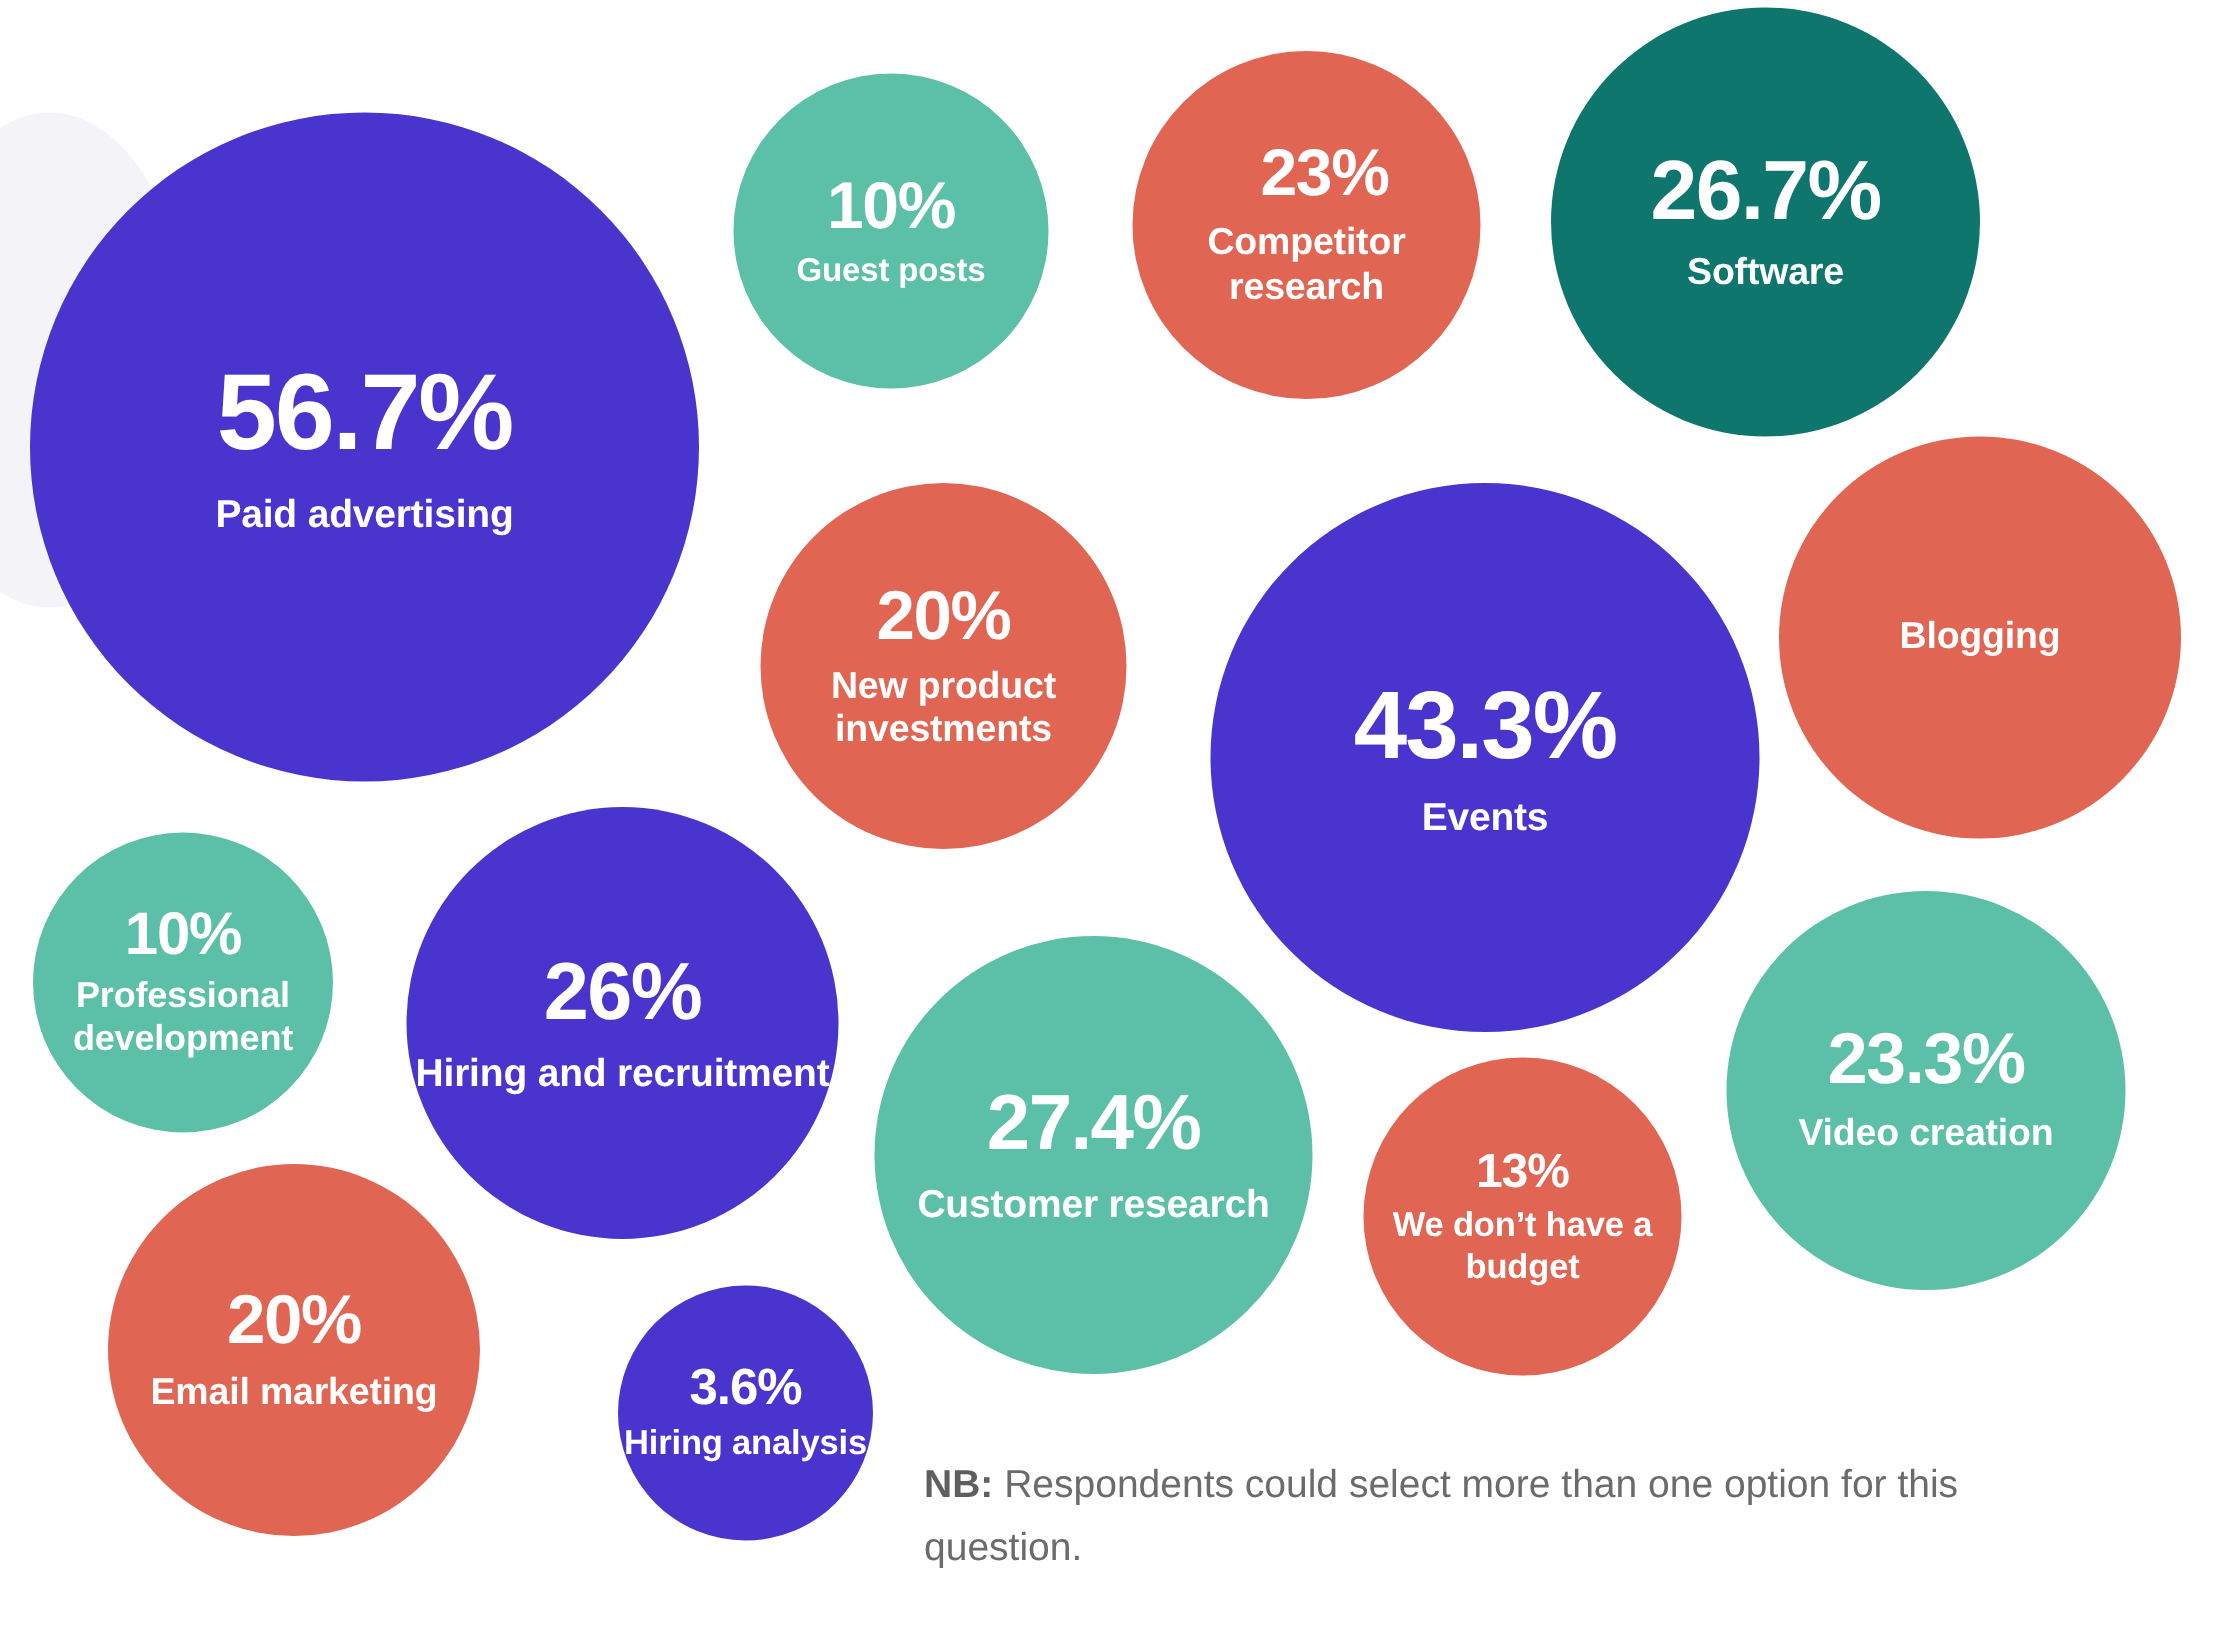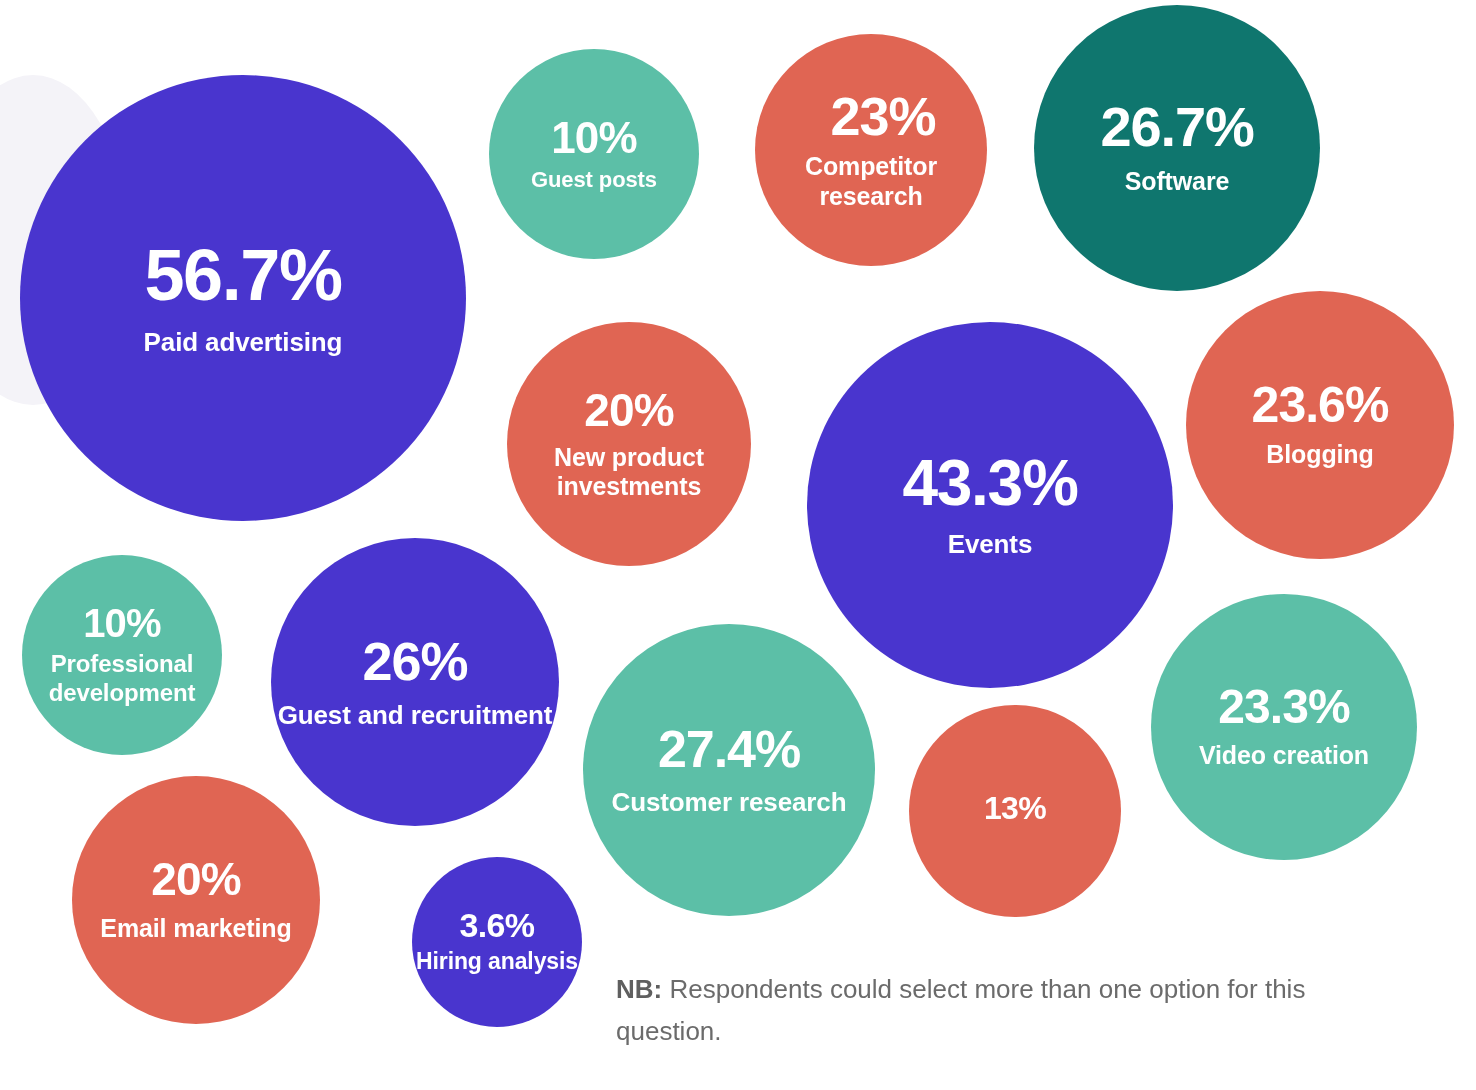--- a/index.html
+++ b/index.html
@@ -72,57 +72,57 @@
   <div id="bubble-layer">
       <div class="bubble" style="left: 20px; top: 75px; width: 446px; height: 446px; background: rgb(73, 53, 206);">
         <span class="pct" style="font-size: 72px; margin-bottom: 16px;">56.7%</span>
         <span class="lbl" style="font-size: 26px; line-height: 1.18;">Paid advertising</span>
       </div>
       <div class="bubble" style="left: 489px; top: 49px; width: 210px; height: 210px; background: rgb(92, 191, 167);">
         <span class="pct" style="font-size: 44px; margin-bottom: 7px;">10%</span>
         <span class="lbl" style="font-size: 22px; line-height: 1.18;">Guest posts</span>
       </div>
       <div class="bubble" style="left: 755px; top: 34px; width: 232px; height: 232px; background: rgb(224, 101, 83);">
-        <span class="pct" style="font-size: 54px; margin-bottom: 9px; margin-left: 24px;">23%</span>
+        <span class="pct" style="font-size: 44px; margin-bottom: 9px; margin-left: 24px;">23%</span>
         <span class="lbl" style="font-size: 25px; line-height: 1.18;">Competitor research</span>
       </div>
       <div class="bubble" style="left: 1034px; top: 5px; width: 286px; height: 286px; background: #0f766e;">
         <span class="pct" style="font-size: 56px; margin-bottom: 12px;">26.7%</span>
         <span class="lbl" style="font-size: 25px; line-height: 1.18;">Software</span>
       </div>
       <div class="bubble" style="left: 507px; top: 322px; width: 244px; height: 244px; background: rgb(224, 101, 83);">
         <span class="pct" style="font-size: 46px; margin-bottom: 10px;">20%</span>
         <span class="lbl" style="font-size: 25px; line-height: 1.18;">New product investments</span>
       </div>
       <div class="bubble" style="left: 807px; top: 322px; width: 366px; height: 366px; background: rgb(73, 53, 206);">
         <span class="pct" style="font-size: 64px; margin-bottom: 14px;">43.3%</span>
         <span class="lbl" style="font-size: 26px; line-height: 1.18;">Events</span>
       </div>
       <div class="bubble" style="left: 1186px; top: 291px; width: 268px; height: 268px; background: rgb(224, 101, 83);">
-        <span class="pct" style="font-size: 50px; margin-bottom: 10px;">23.6%</span>
         <span class="lbl" style="font-size: 25px; line-height: 1.18;">Blogging</span>
       </div>
       <div class="bubble" style="left: 22px; top: 555px; width: 200px; height: 200px; background: rgb(92, 191, 167);">
         <span class="pct" style="font-size: 40px; margin-bottom: 7px;">10%</span>
         <span class="lbl" style="font-size: 24px; line-height: 1.18;">Professional development</span>
       </div>
       <div class="bubble" style="left: 271px; top: 538px; width: 288px; height: 288px; background: rgb(73, 53, 206);">
         <span class="pct" style="font-size: 54px; margin-bottom: 12px;">26%</span>
-        <span class="lbl" style="font-size: 26px; line-height: 1.18;">Guest and recruitment</span>
+        <span class="lbl" style="font-size: 26px; line-height: 1.18;">Hiring and recruitment</span>
       </div>
       <div class="bubble" style="left: 583px; top: 624px; width: 292px; height: 292px; background: rgb(92, 191, 167);">
         <span class="pct" style="font-size: 52px; margin-bottom: 12px;">27.4%</span>
         <span class="lbl" style="font-size: 26px; line-height: 1.18;">Customer research</span>
       </div>
       <div class="bubble" style="left: 1151px; top: 594px; width: 266px; height: 266px; background: rgb(92, 191, 167);">
         <span class="pct" style="font-size: 48px; margin-bottom: 10px;">23.3%</span>
         <span class="lbl" style="font-size: 25px; line-height: 1.18;">Video creation</span>
       </div>
       <div class="bubble" style="left: 909px; top: 705px; width: 212px; height: 212px; background: rgb(224, 101, 83);">
         <span class="pct" style="font-size: 32px; margin-bottom: 7px;">13%</span>
+        <span class="lbl" style="font-size: 23px; line-height: 1.18;">We don’t have a budget</span>
       </div>
       <div class="bubble" style="left: 72px; top: 776px; width: 248px; height: 248px; background: rgb(224, 101, 83);">
         <span class="pct" style="font-size: 46px; margin-bottom: 12px;">20%</span>
         <span class="lbl" style="font-size: 25px; line-height: 1.18;">Email marketing</span>
       </div>
       <div class="bubble" style="left: 412px; top: 857px; width: 170px; height: 170px; background: rgb(73, 53, 206);">
         <span class="pct" style="font-size: 34px; margin-bottom: 6px;">3.6%</span>
         <span class="lbl" style="font-size: 23px; line-height: 1.18;">Hiring analysis</span>
       </div>
     </div>

